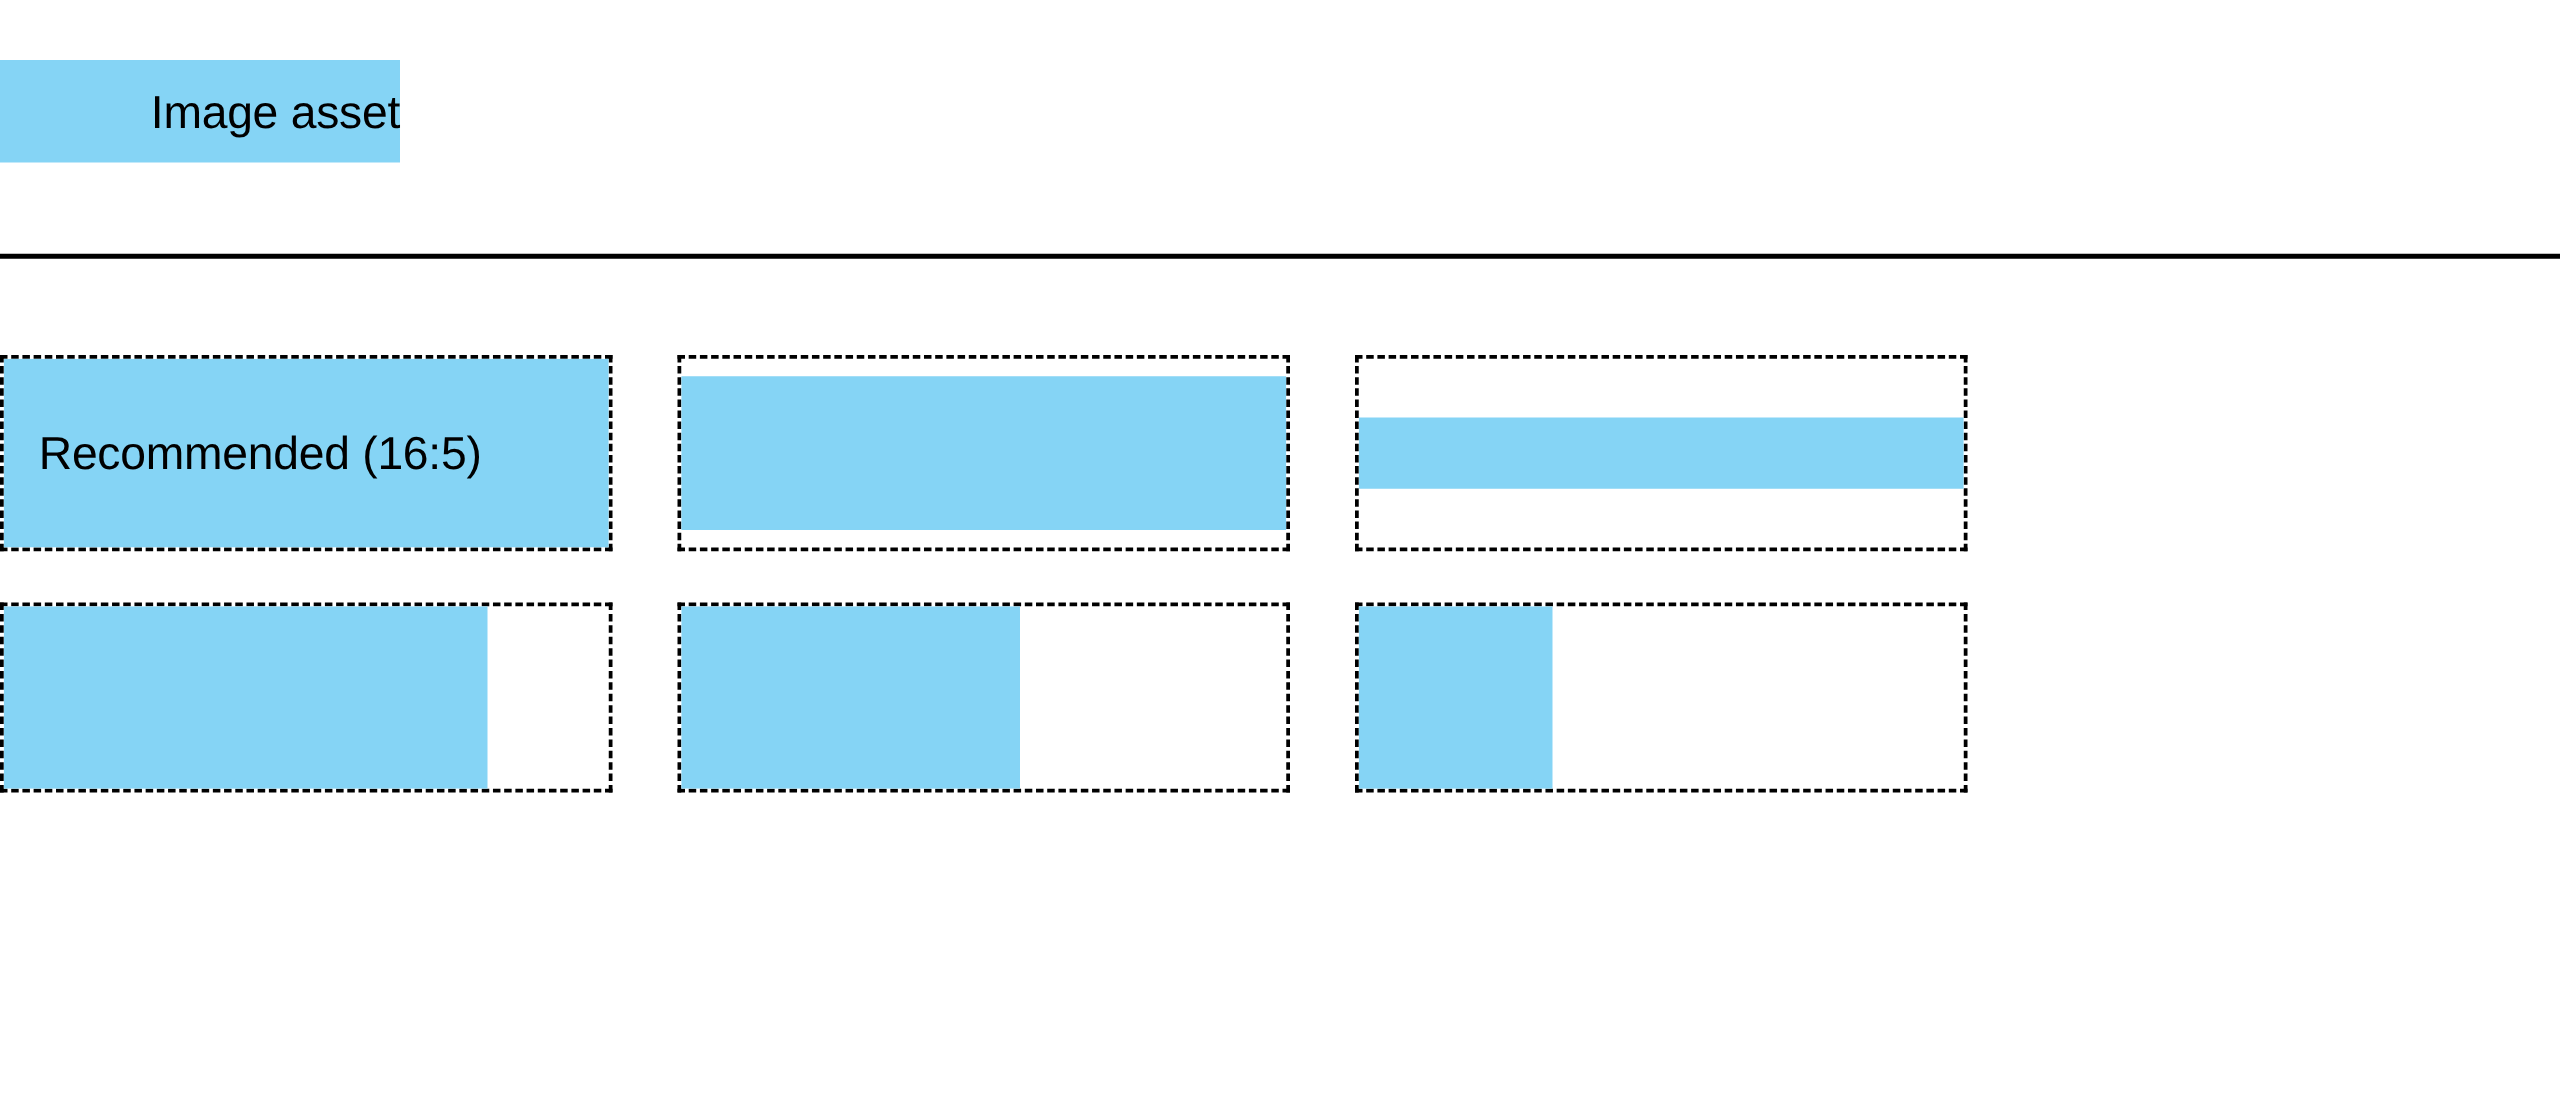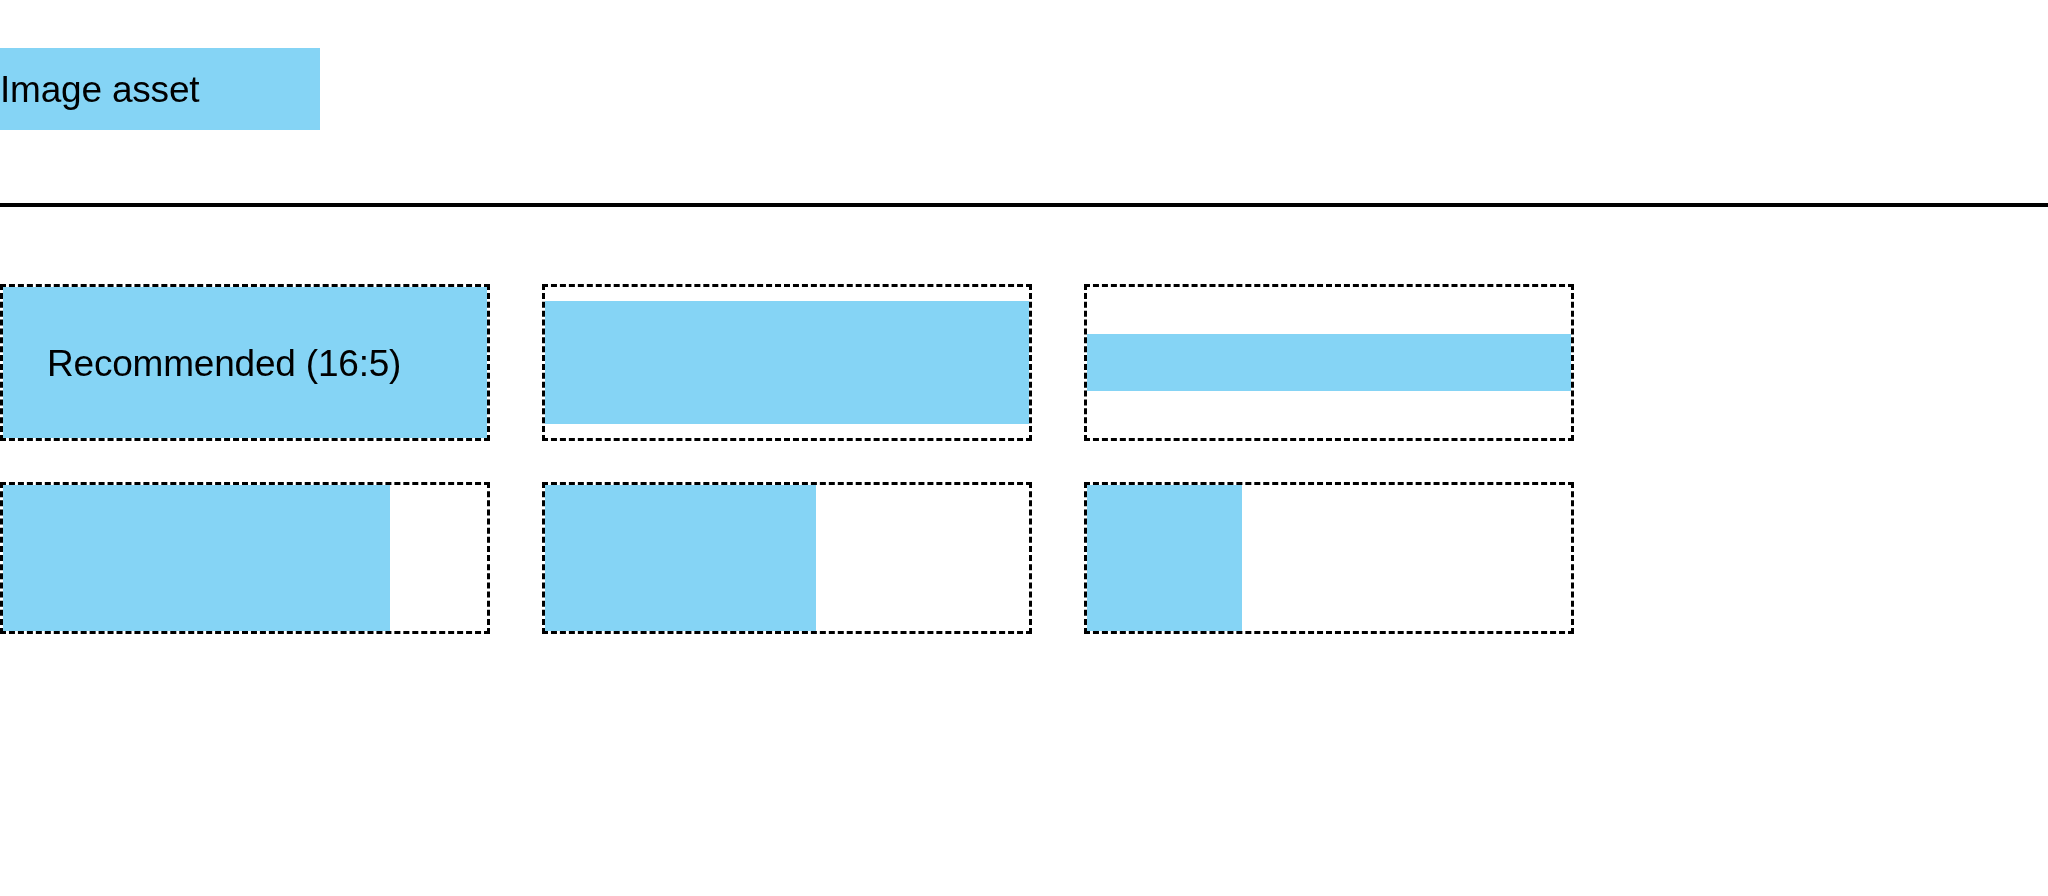--- a/index.html
+++ b/index.html
@@ -31,21 +31,21 @@
     display: flex;
     align-items: stretch;
   }
 
   .legend-swatch {
     width: 320px;
     height: 82px;
     background: var(--assetBlue, #85d4f5);
     display: flex;
     align-items: center;
-    justify-content: flex-start;
+    justify-content: flex-end;
     box-sizing: border-box;
   }
   .legend-swatch-label {
     font-size: 37px;
     line-height: 1;
     color: #000000;
     letter-spacing: -0.2px;
     white-space: nowrap;
   }
 
@@ -106,21 +106,21 @@
     margin-left: 52px;
   }
 
   .tile-fill {
     position: absolute;
     background: var(--assetBlue, #85d4f5);
   }
 
   .tile-caption {
     position: absolute;
-    left: 44px;
+    left: 28px;
     top: 50%;
     transform: translateY(-50%);
     font-size: 37px;
     line-height: 1;
     color: #000000;
     letter-spacing: -0.2px;
     white-space: nowrap;
     z-index: 2;
   }
 

